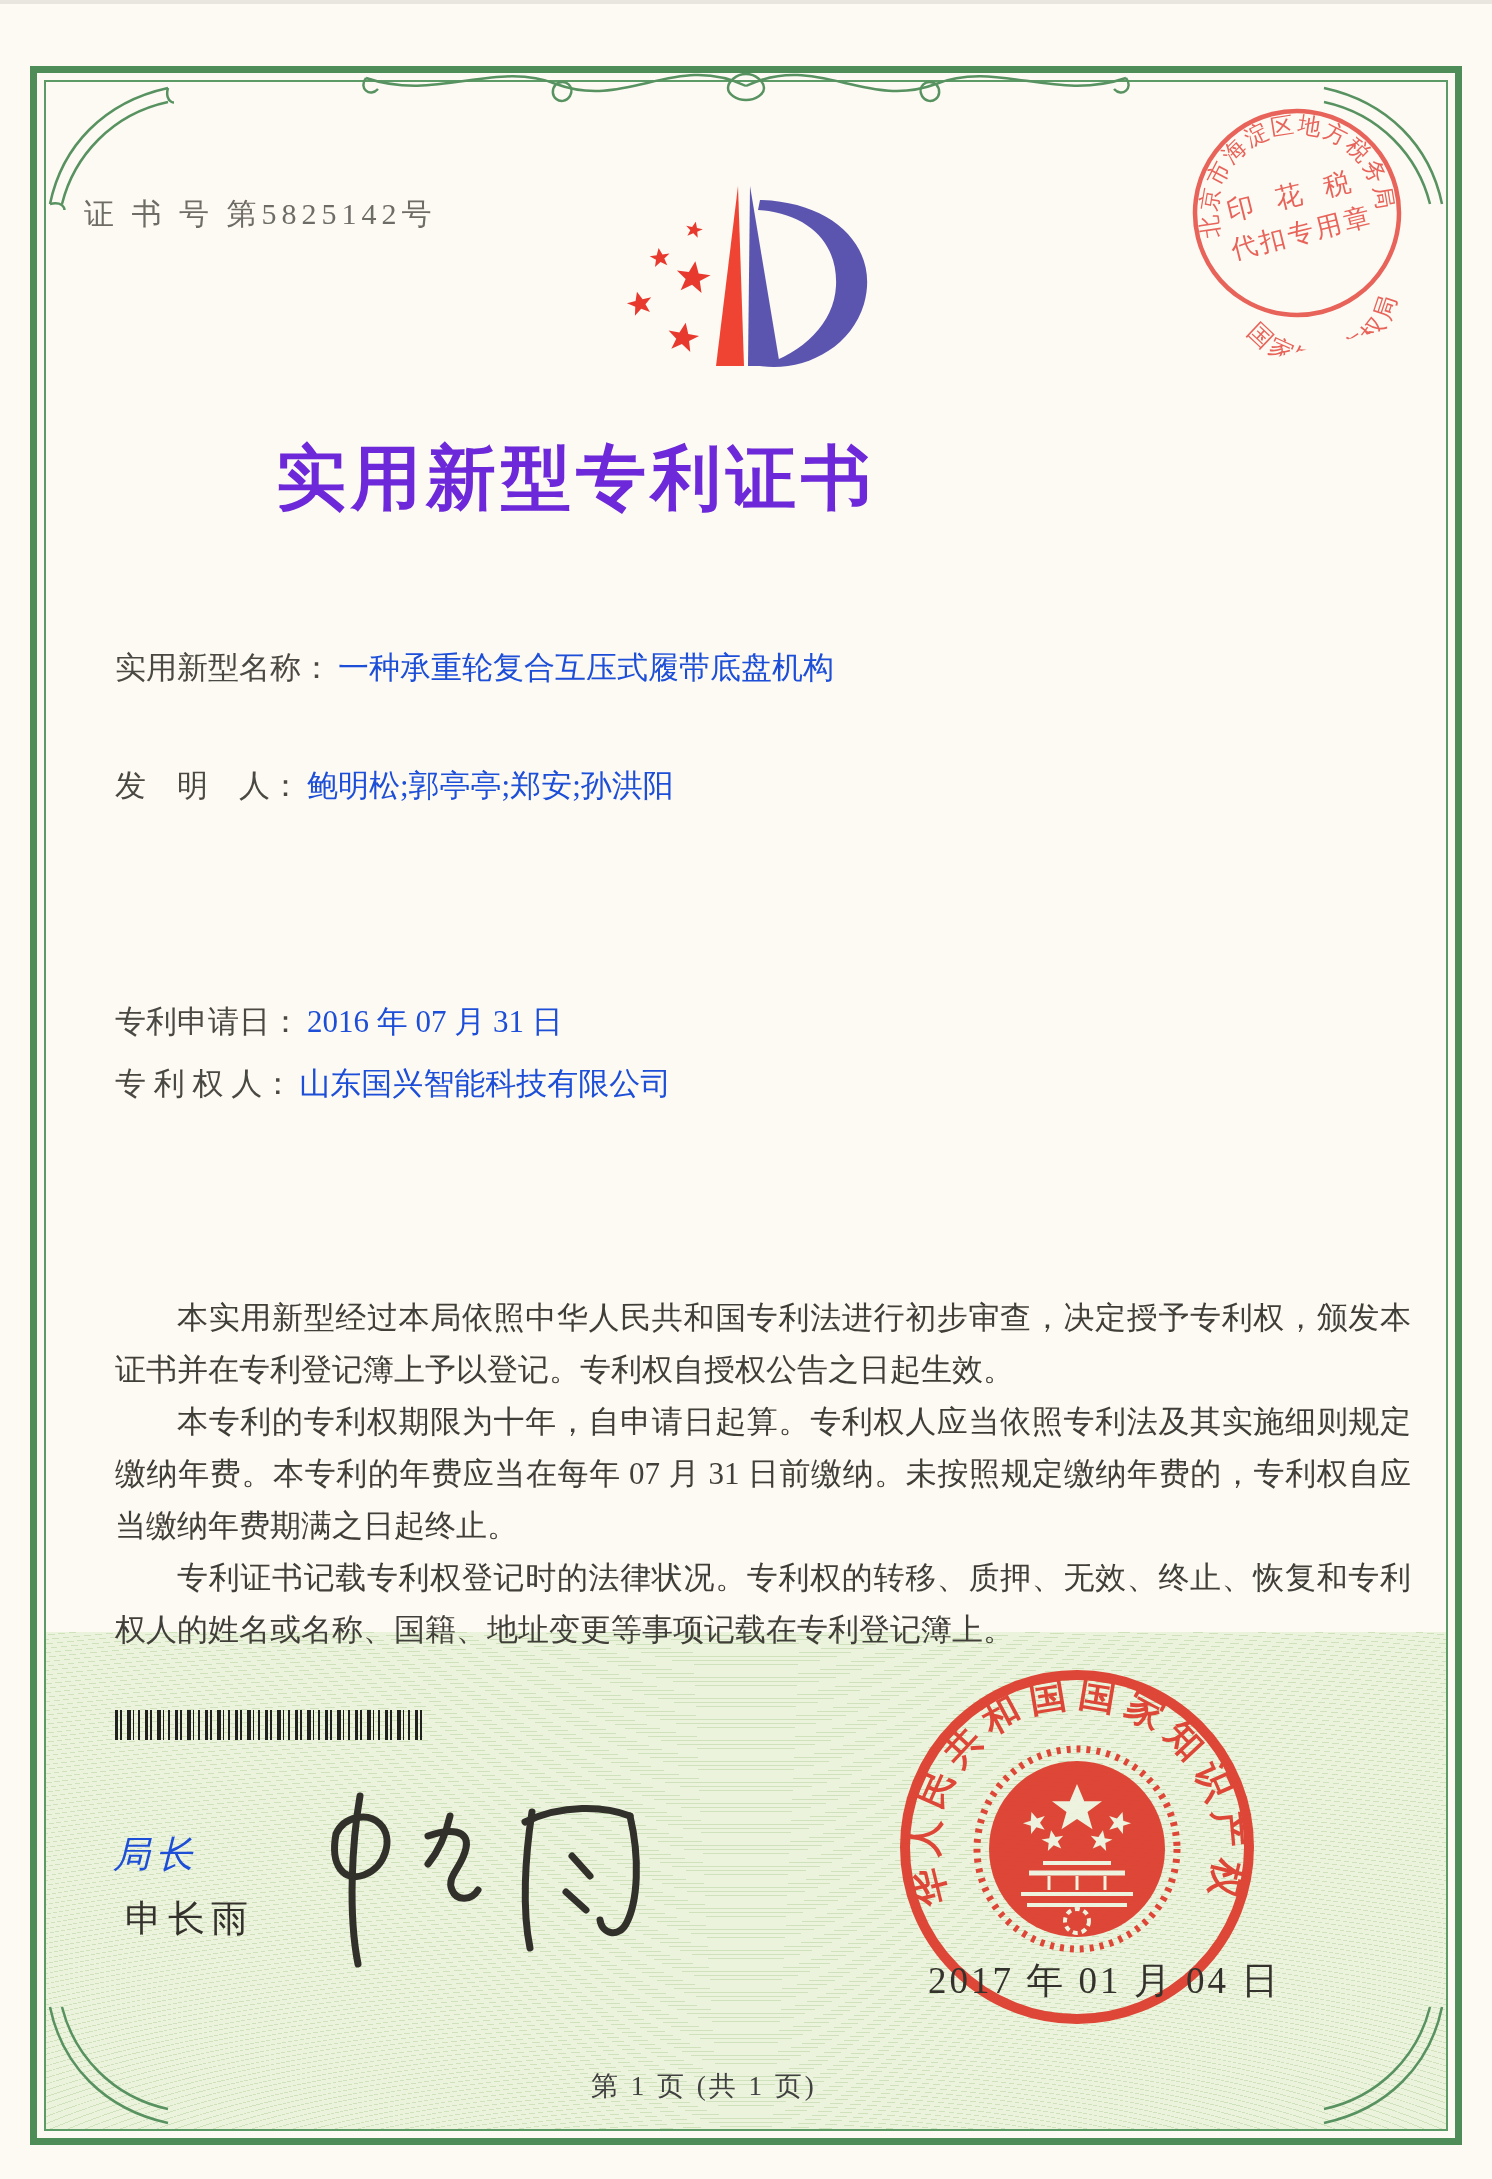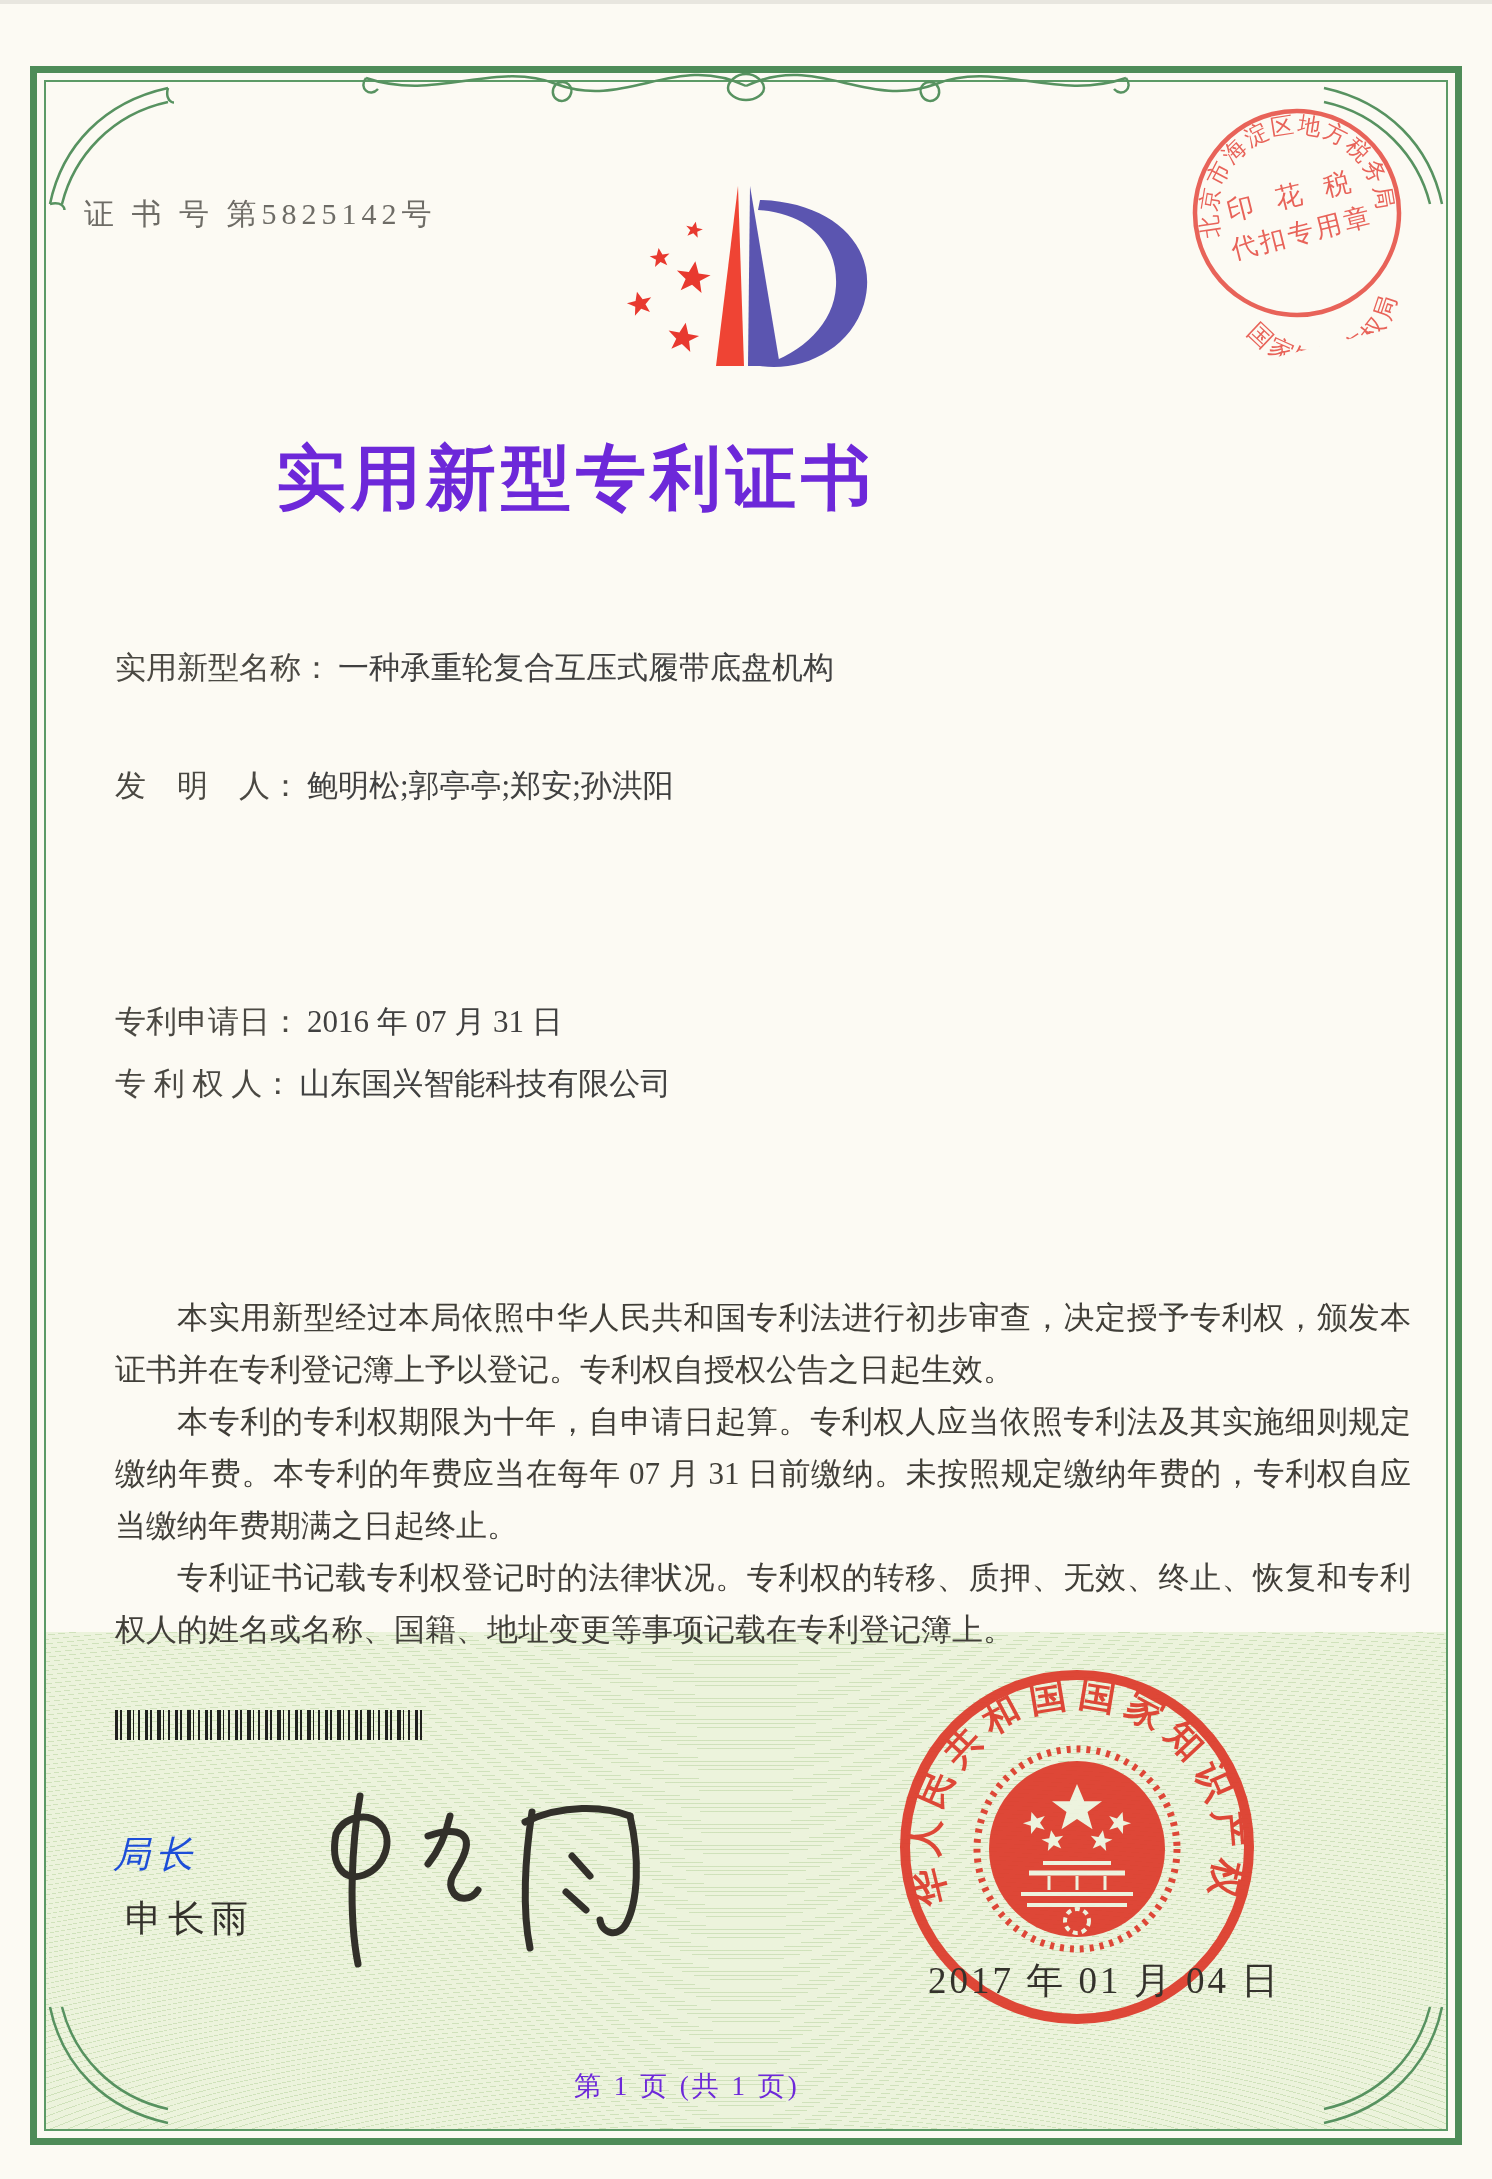--- a/index.html
+++ b/index.html
@@ -18,39 +18,39 @@
     background:
       repeating-radial-gradient(ellipse 1400px 420px at 50% 130%,
         rgba(141,185,109,0.30) 0 2px, rgba(0,0,0,0) 2px 14px),
       #ecf3dc;
   }
   .orn{position:absolute;pointer-events:none;}
   .cert-no{position:absolute;left:84px;top:190px;font-size:30px;letter-spacing:5px;color:#6e6c66;}
   .logo{position:absolute;left:598px;top:134px;}
   .title{position:absolute;left:276px;top:428px;font-size:70px;font-weight:700;letter-spacing:5px;color:#6d28d9;}
   .field{position:absolute;left:115px;font-size:31px;color:#4a4842;white-space:nowrap;}
-  .field .fvalue{margin-left:6px;color:#404040;}
+  .field .fvalue{margin-left:6px;color:#1d4ed8;}
   .paras{position:absolute;left:115px;top:1288px;width:1296px;font-size:31px;line-height:52px;text-align:justify;color:#403e38;}
   .paras p{margin:0;text-indent:2em;}
   .barcode{
     position:absolute;left:115px;top:1706px;width:312px;height:30px;
     background:repeating-linear-gradient(90deg,
       #20201e 0 3px, rgba(0,0,0,0) 3px 5px,
       #20201e 5px 7px, rgba(0,0,0,0) 7px 12px,
       #20201e 12px 16px, rgba(0,0,0,0) 16px 18px,
       #20201e 18px 19px, rgba(0,0,0,0) 19px 23px,
       #20201e 23px 25px, rgba(0,0,0,0) 25px 30px);
   }
   .officer-title{position:absolute;left:113px;top:1826px;font-size:37px;letter-spacing:6px;color:#1d4ed8;font-style:italic;}
   .officer-name{position:absolute;left:125px;top:1890px;font-size:37px;letter-spacing:6px;color:#34322c;}
   .sig{position:absolute;left:300px;top:1768px;}
   .stamp-tax{position:absolute;left:1162px;top:74px;transform:rotate(-14deg);}
   .seal{position:absolute;left:887px;top:1653px;}
   .seal-date{position:absolute;left:928px;top:1952px;font-size:37px;letter-spacing:3px;color:#34322c;z-index:6;}
-  .footer{position:absolute;left:574px;top:2064px;font-size:27px;letter-spacing:3px;color:#6d28d9;}
+  .footer{position:absolute;left:591px;top:2064px;font-size:27px;letter-spacing:3px;color:#404040;}
   svg text{font-family:"Liberation Serif","DejaVu Serif",serif;}
 </style>
 </head>
 <body>
 
 <div class="page">
 
   <div class="guilloche"></div>
   <div class="border-outer"></div>
   <div class="border-inner"></div>

